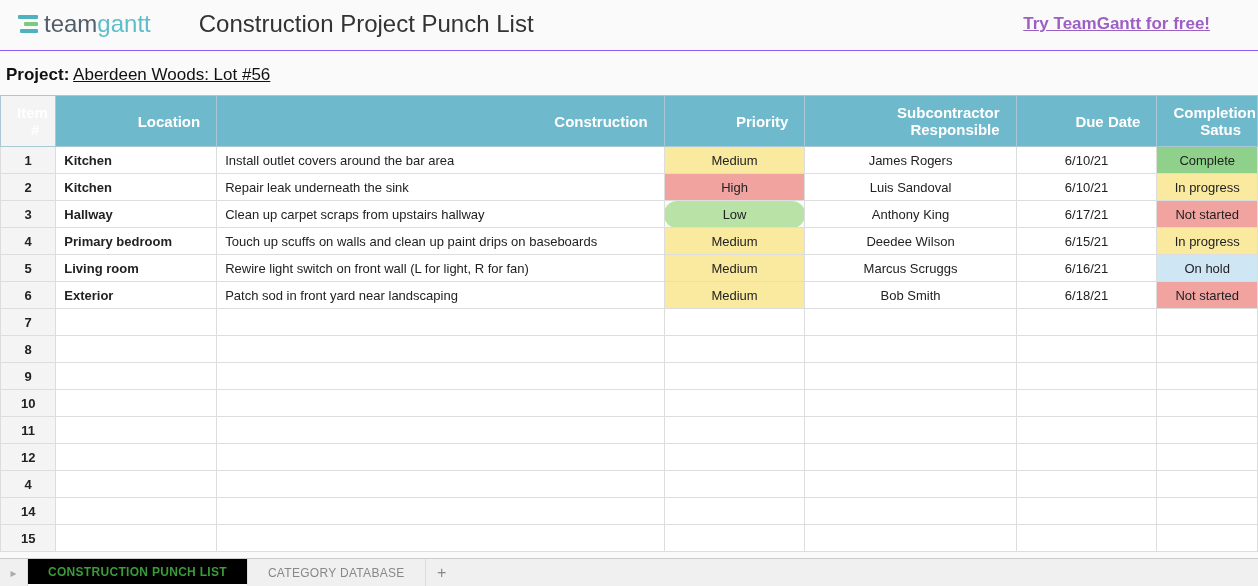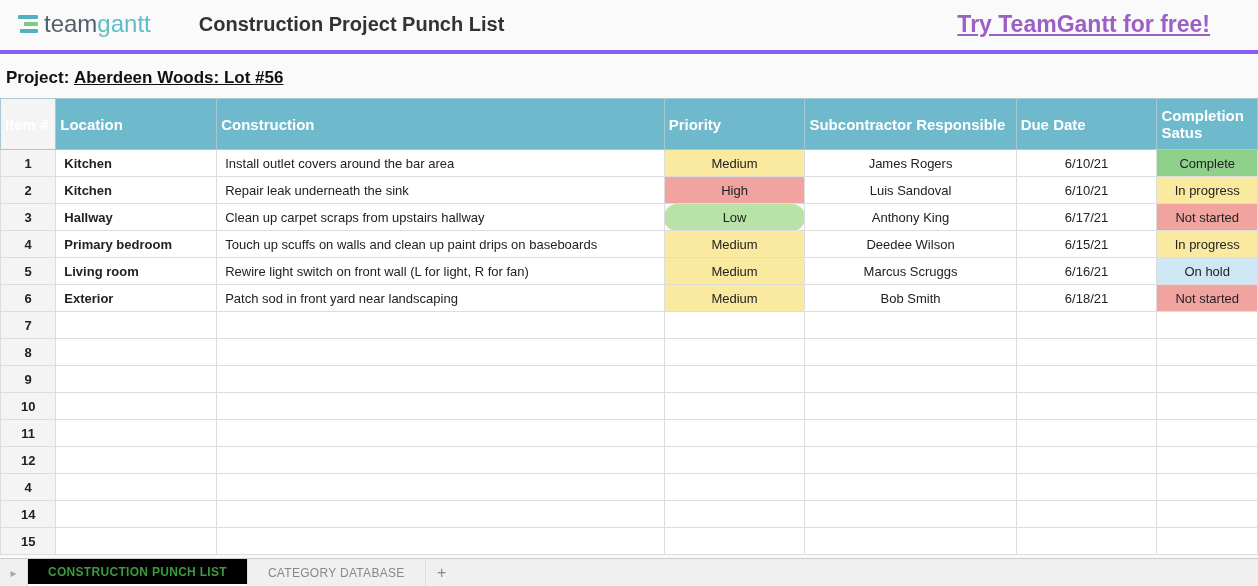--- a/index.html
+++ b/index.html
@@ -8,21 +8,21 @@
       background: #fafafa;
       width: 1258px;
       height: 586px;
       overflow: hidden;
       position: relative;
     }
     .header {
       display: flex;
       align-items: center;
       padding: 10px 18px 12px 18px;
-      border-bottom: 4px solid #8b5cf6;
+      border-bottom: 1px solid #8b5cf6;
       background: #fafafa;
     }
     .logo {
       display: flex;
       align-items: center;
       gap: 6px;
       font-size: 24px;
       font-weight: 400;
       color: #525d6a;
     }
@@ -31,53 +31,53 @@
       flex-direction: column;
       gap: 3px;
     }
     .logo-bar { height: 4px; border-radius: 1px; }
     .logo-bar.b1 { width: 20px; background: #4fb3bf; }
     .logo-bar.b2 { width: 14px; background: #7ec97e; margin-left: 6px; }
     .logo-bar.b3 { width: 18px; background: #4fb3bf; margin-left: 2px; }
     .logo .team { color: #525d6a; font-weight: 400; }
     .logo .gantt { color: #5dbec9; font-weight: 400; }
     .title {
-      font-size: 20px;
-      font-weight: 700;
+      font-size: 24px;
+      font-weight: 400;
       color: #333;
       margin-left: 48px;
     }
     .promo {
       margin-left: auto;
-      font-size: 23px;
+      font-size: 17px;
       font-weight: 700;
       color: #9c5fc4;
       text-decoration: underline;
       margin-right: 30px;
       cursor: pointer;
     }
     .project-line {
       padding: 14px 6px 10px 6px;
       font-size: 17px;
       color: #111;
     }
     .project-line .proj-label { font-weight: 700; }
-    .project-line .proj-name { font-weight: 700; text-decoration: underline; }
+    .project-line .proj-name { font-weight: 400; text-decoration: underline; }
     .grid {
       border-collapse: collapse;
       width: 100%;
       table-layout: fixed;
     }
     .grid th {
       background: #6fb9cc;
       color: #fff;
       font-weight: 700;
       font-size: 15px;
-      padding: 8px 4px;
-      text-align: left;
+      padding: 8px 16px;
+      text-align: right;
       border: 1px solid #a8c8d4;
       height: 46px;
     }
     .grid td {
       border: 1px solid #ddd;
       padding: 5px 8px;
       font-size: 13px;
       height: 27px;
       background: #fff;
       color: #222;

